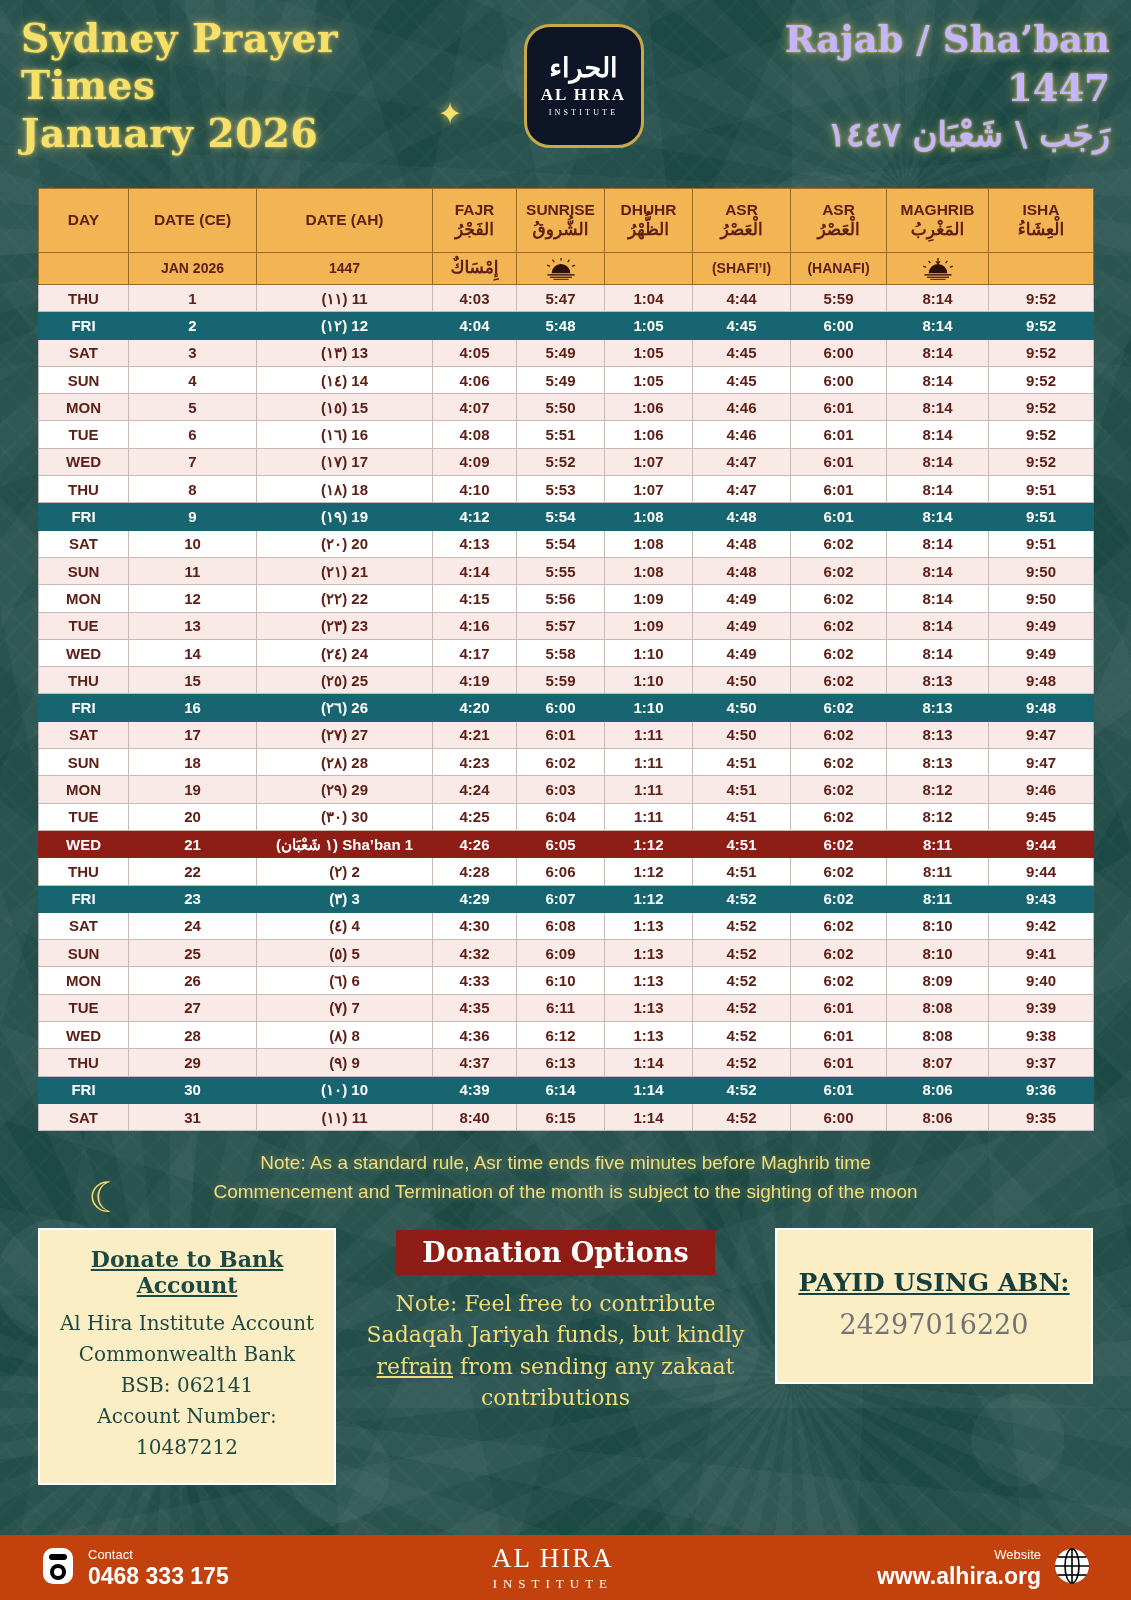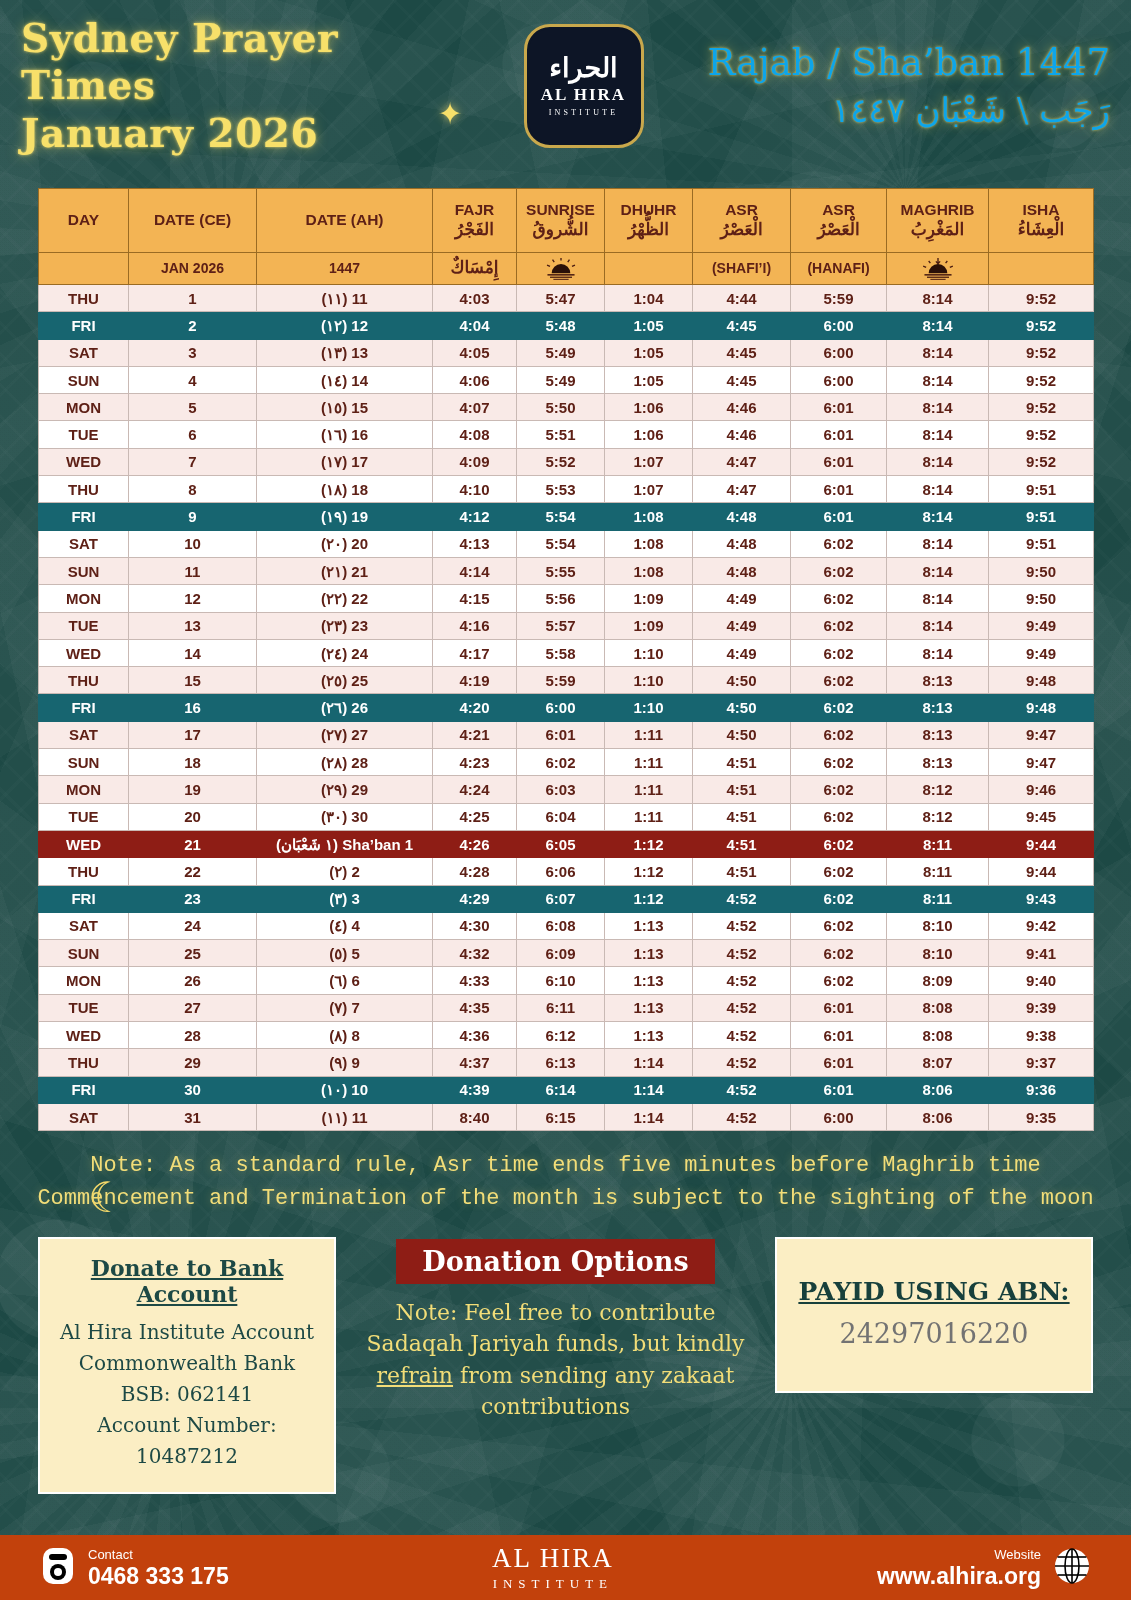--- a/index.html
+++ b/index.html
@@ -57,23 +57,23 @@
     line-height: 1.22;
     text-shadow: 0 0 12px rgba(247,224,106,0.55), 0 0 3px rgba(247,224,106,0.8);
     letter-spacing: .5px;
   }
   .header-right {
     width: 420px;
     text-align: right;
   }
   .rline {
     font-family: "DejaVu Serif", serif;
-    font-weight: normal;
+    font-weight: bold;
     font-size: 37px;
-    color: #0ea5e9;
+    color: #c4b5fd;
     line-height: 1.32;
     text-shadow: 0 0 12px rgba(247,224,106,0.55), 0 0 3px rgba(247,224,106,0.8);
   }
   .rline.ar { font-size: 34px; direction: rtl; }
 
   .star {
     position: absolute;
     left: 432px;
     top: 96px;
     width: 36px; height: 36px;
@@ -178,22 +178,22 @@
   
   .sun-ico { display: inline-block; width: 34px; height: 22px; vertical-align: middle; }
 
   
   .notes {
     margin-top: 18px;
     text-align: center;
     position: relative;
   }
   .note-line {
-    font-family: Liberation Mono, monospace;
-    font-size: 22px;
+    font-family: Liberation Sans, sans-serif;
+    font-size: 19px;
     color: #f2dd78;
     line-height: 1.5;
     text-shadow: 0 0 8px rgba(242,221,120,0.35);
   }
   .moon {
     position: absolute;
     left: 88px; top: 32px;
     width: 34px; height: 34px;
     color: #f5d96a;
     font-size: 42px;

